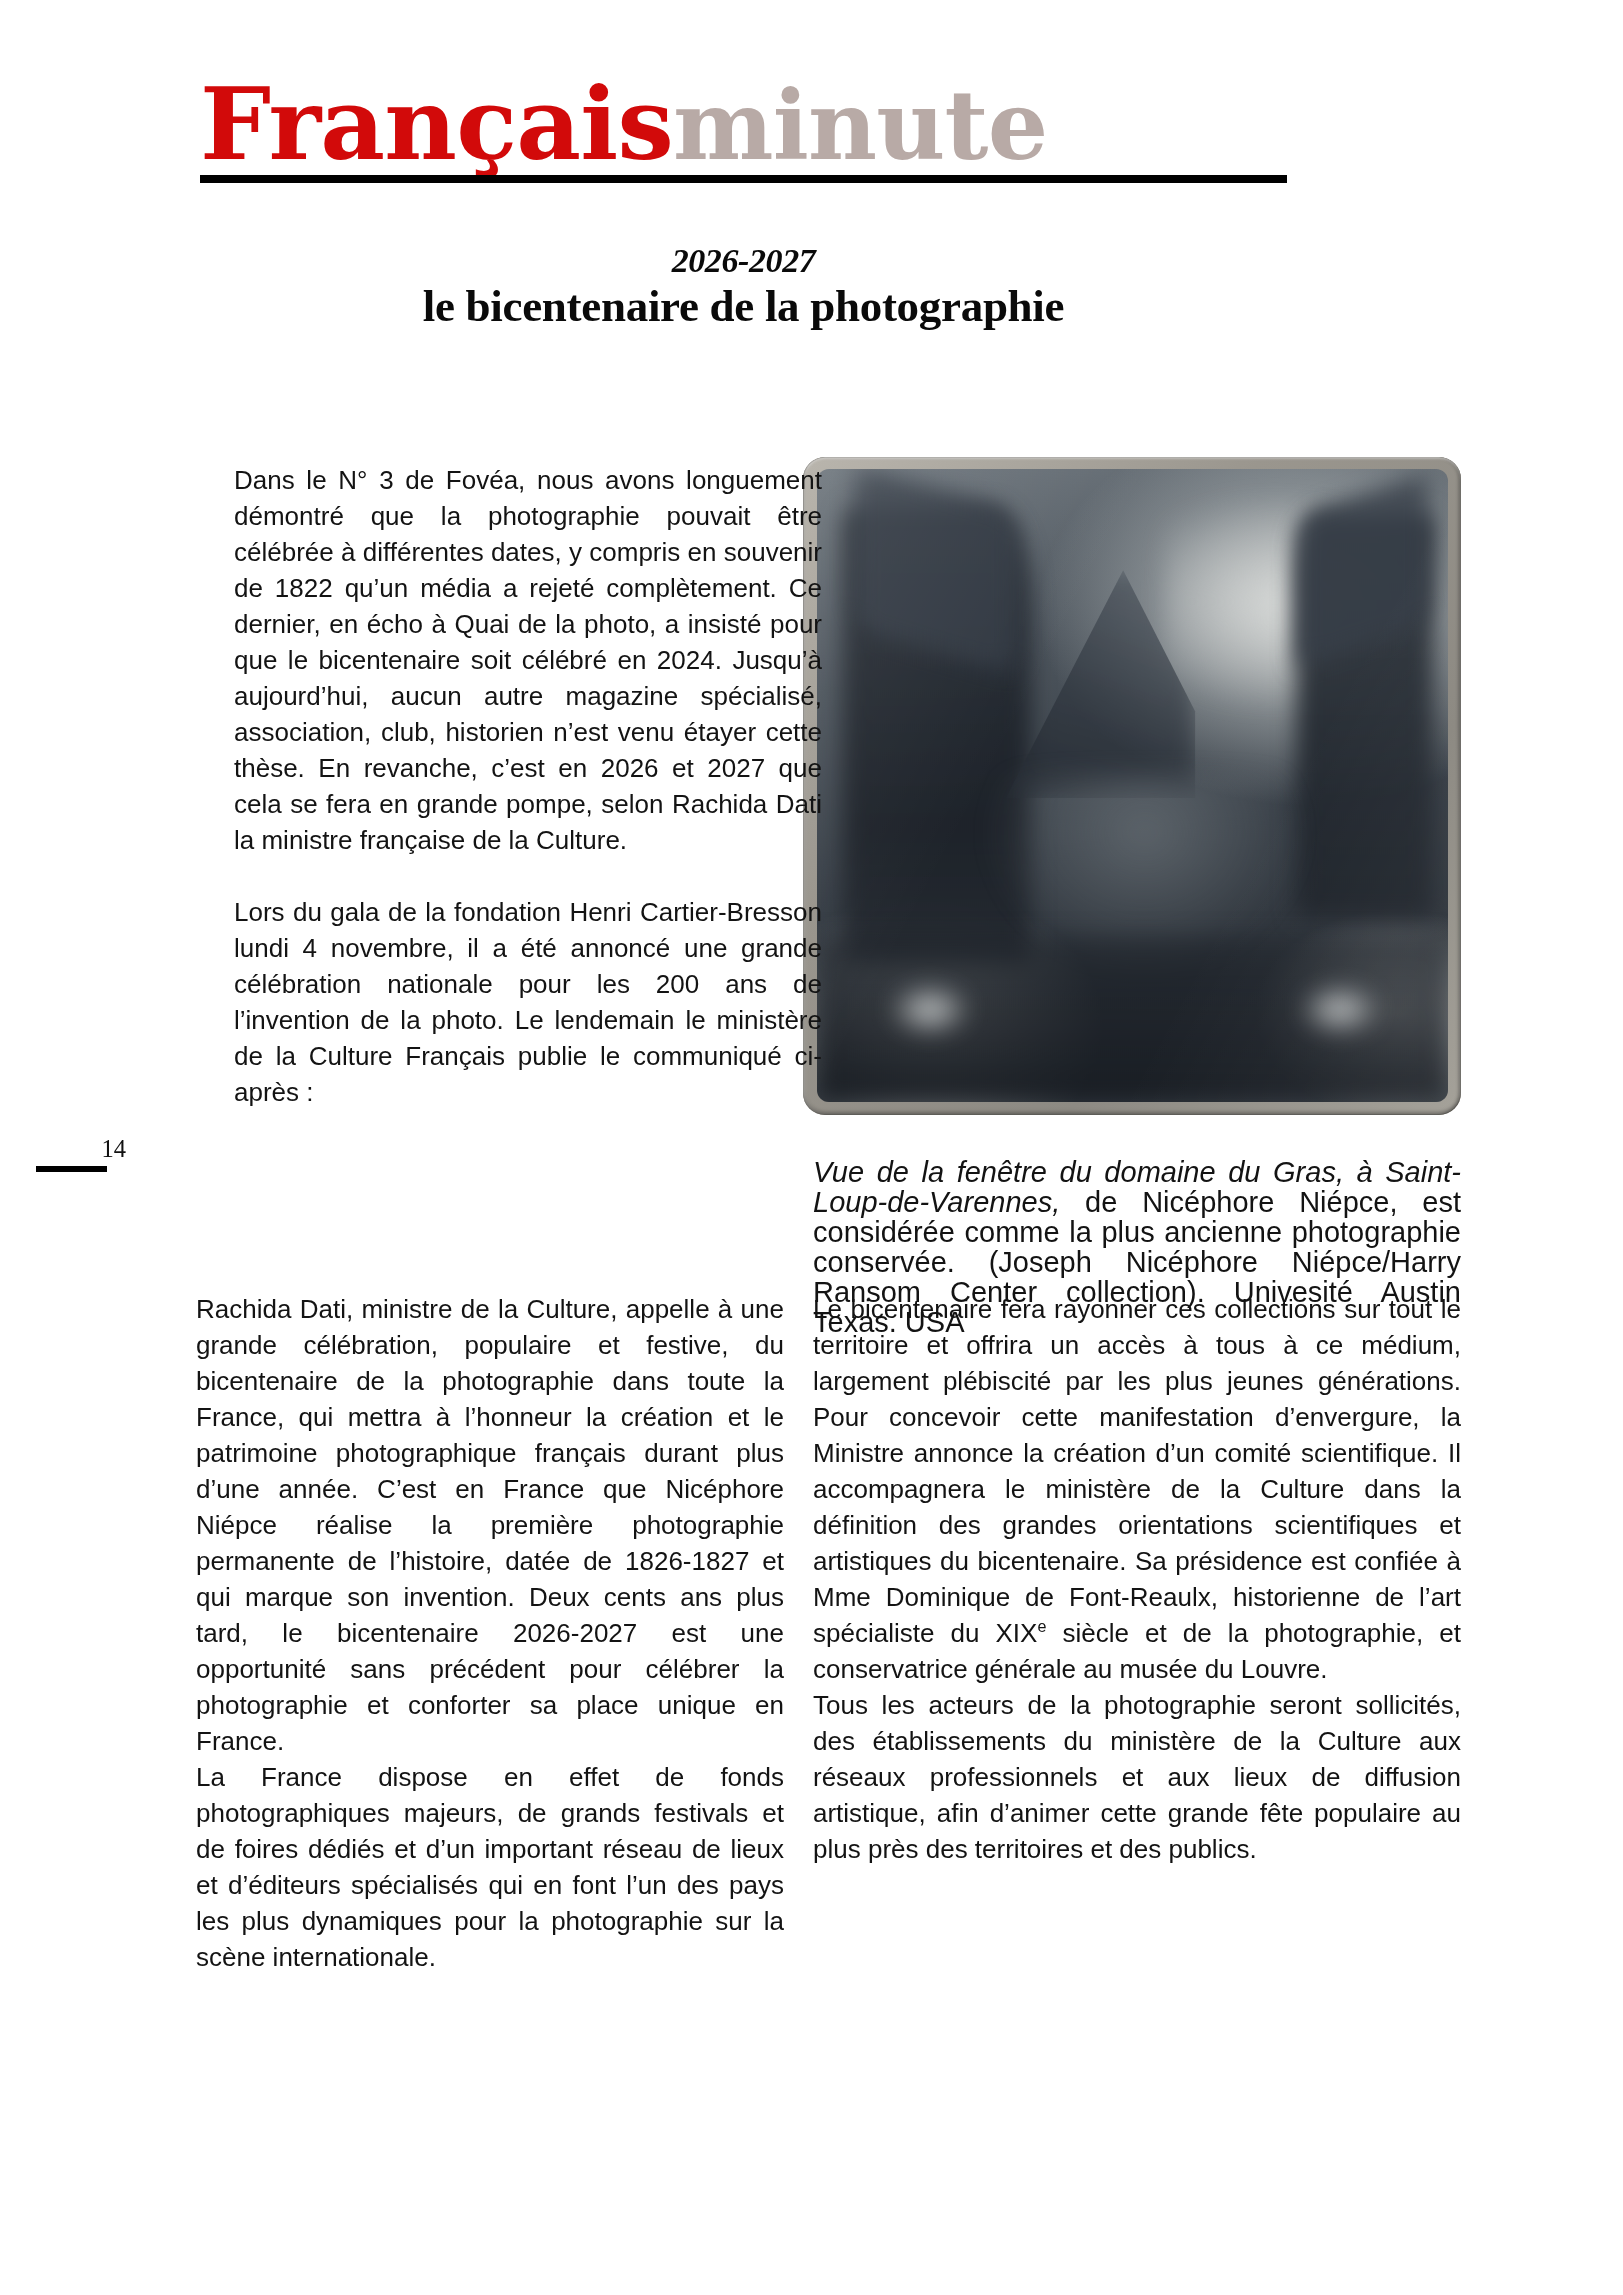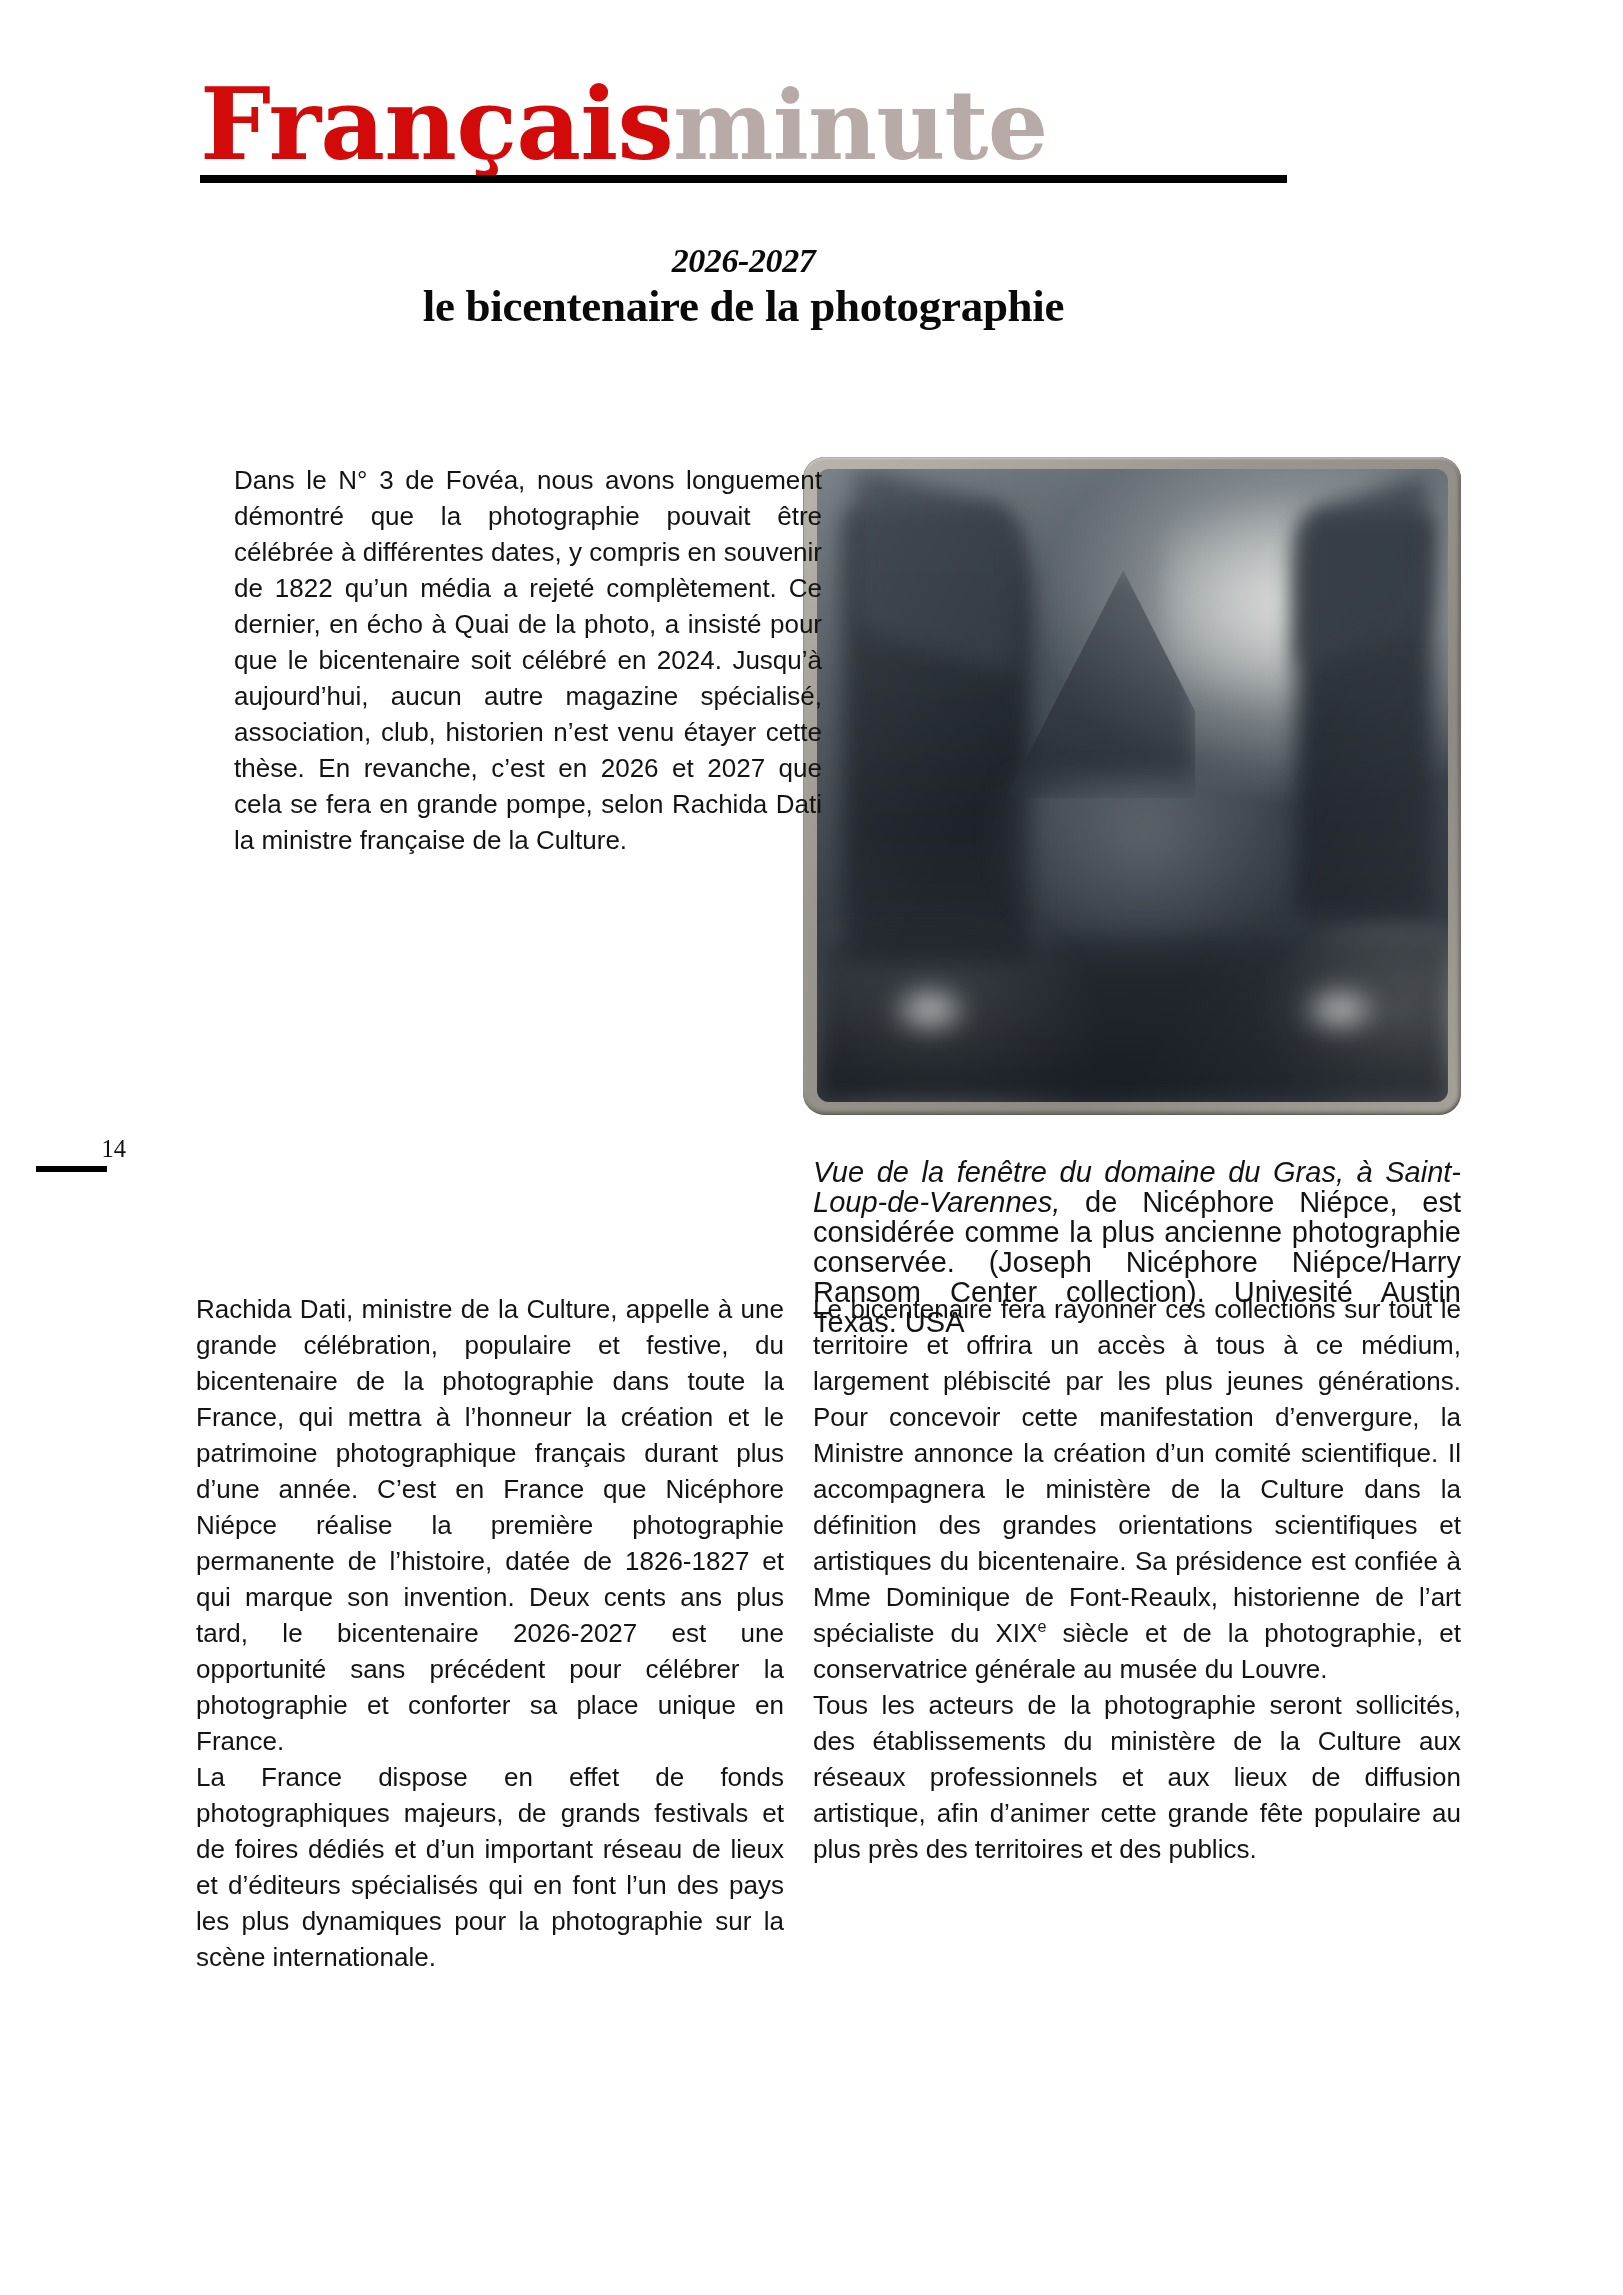--- a/index.html
+++ b/index.html
@@ -339,20 +339,21 @@
         <div class="plate-shape s-glow-bl"></div>
         <div class="plate-shape s-glow-br"></div>
         <div class="plate-sheen"></div>
       </div>
       <div class="plate-edge"></div>
     </div>
   </div>
 
   <div class="col" id="col-intro">
     <p>Dans le N° 3 de Fovéa, nous avons longuement démontré que la photographie pouvait être célébrée à différentes dates, y compris en souvenir de 1822 qu’un média a rejeté complètement. Ce dernier, en écho à Quai de la photo, a insisté pour que le bicentenaire soit célébré en 2024. Jusqu’à aujourd’hui, aucun autre magazine spécialisé, association, club, historien n’est venu étayer cette thèse. En revanche, c’est en 2026 et 2027 que cela se fera en grande pompe, selon Rachida Dati la ministre française de la Culture.</p>
+    <p class="gap">Lors du gala de la fondation Henri Cartier-Bresson lundi 4 novembre, il a été annoncé une grande célébration nationale pour les 200 ans de l’invention de la photo. Le lendemain le ministère de la Culture Français publie le communiqué ci-après :</p>
   </div>
 
   <div class="caption">
     <p><span class="cap-italic">Vue de la fenêtre du domaine du Gras, à Saint-Loup-de-Varennes,</span><span> de Nicéphore Niépce, est considérée comme la plus ancienne photographie conservée. (Joseph Nicéphore Niépce/Harry Ransom Center collection). Univesité Austin Texas. USA</span></p>
   </div>
 
   <div class="col" id="col-left">
     <p>Rachida Dati, ministre de la Culture, appelle à une grande célébration, populaire et festive, du bicentenaire de la photographie dans toute la France, qui mettra à l’honneur la création et le patrimoine photographique français durant plus d’une année. C’est en France que Nicéphore Niépce réalise la première photographie permanente de l’histoire, datée de 1826-1827 et qui marque son invention. Deux cents ans plus tard, le bicentenaire 2026-2027 est une opportunité sans précédent pour célébrer la photographie et conforter sa place unique en France.</p>
     <p>La France dispose en effet de fonds photographiques majeurs, de grands festivals et de foires dédiés et d’un important réseau de lieux et d’éditeurs spécialisés qui en font l’un des pays les plus dynamiques pour la photographie sur la scène internationale.</p>
   </div>

